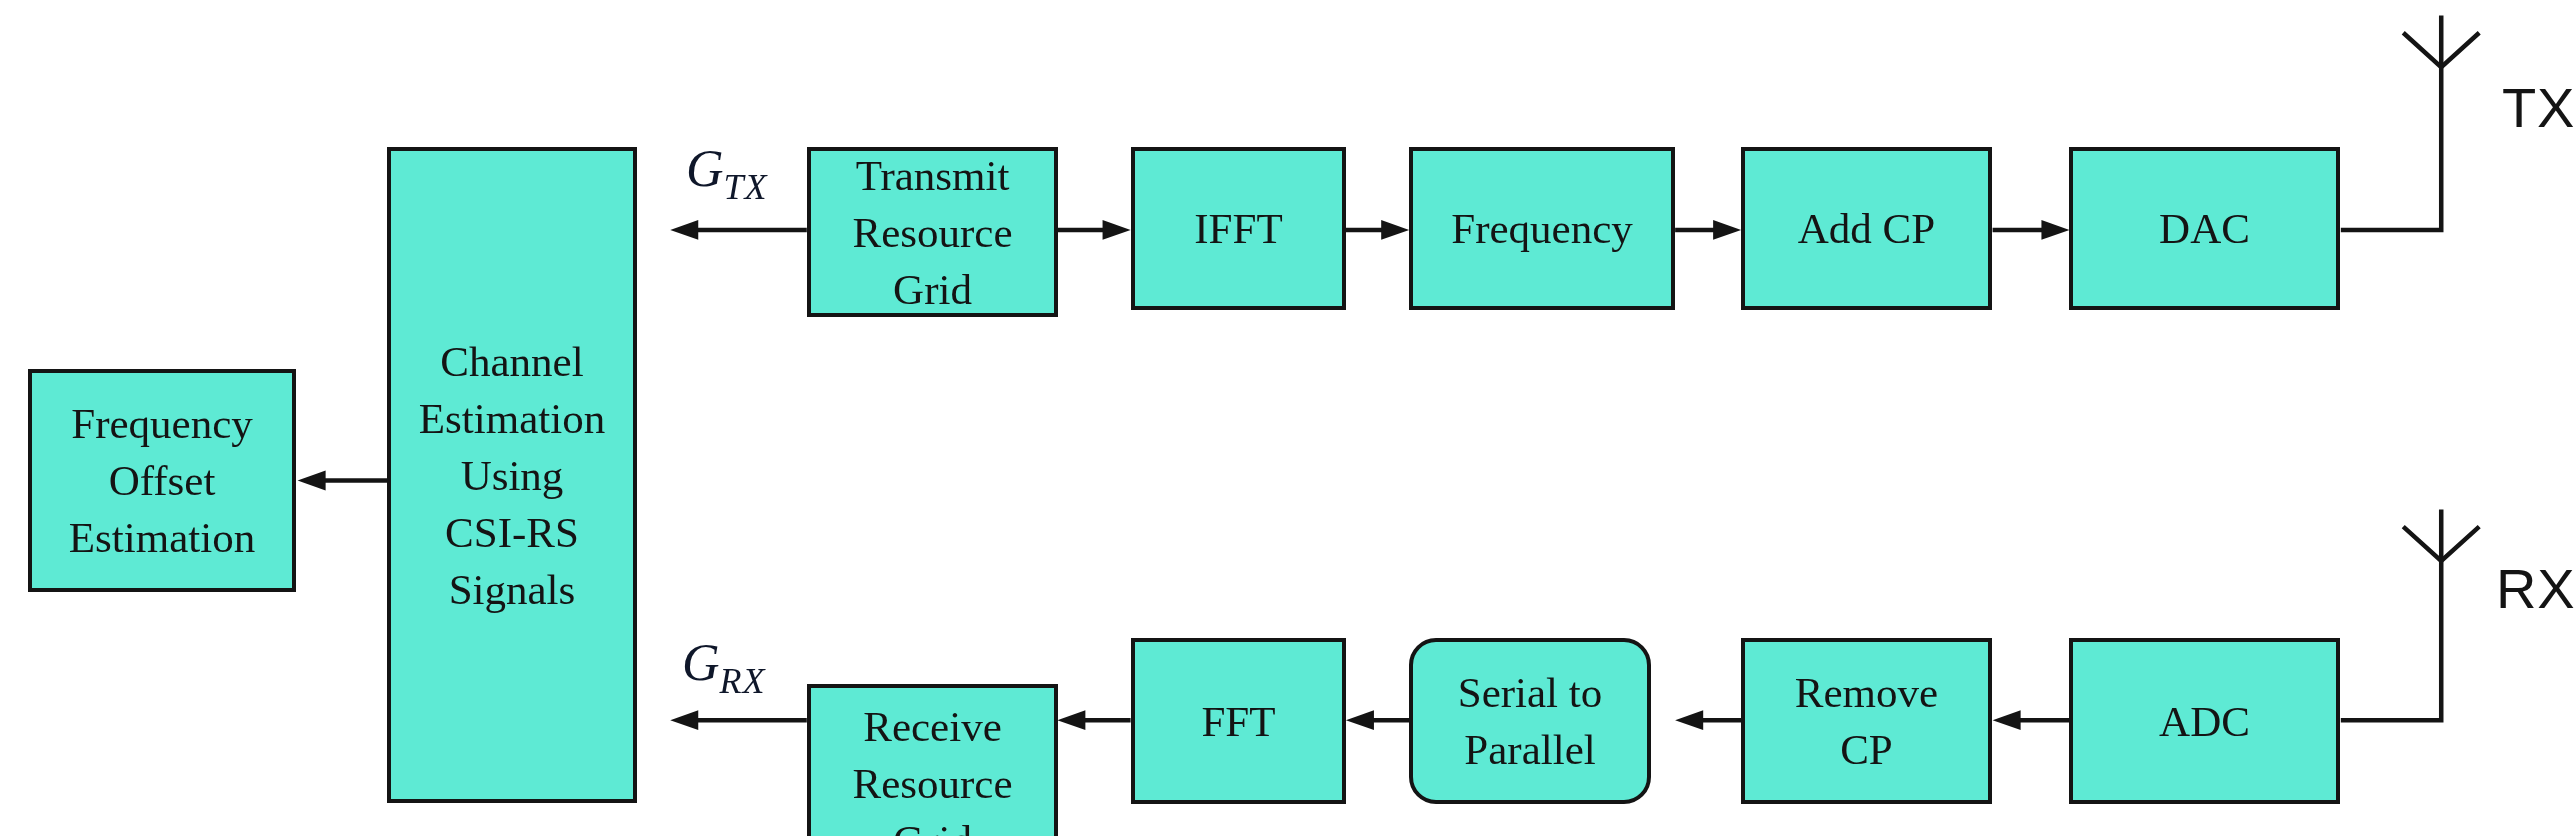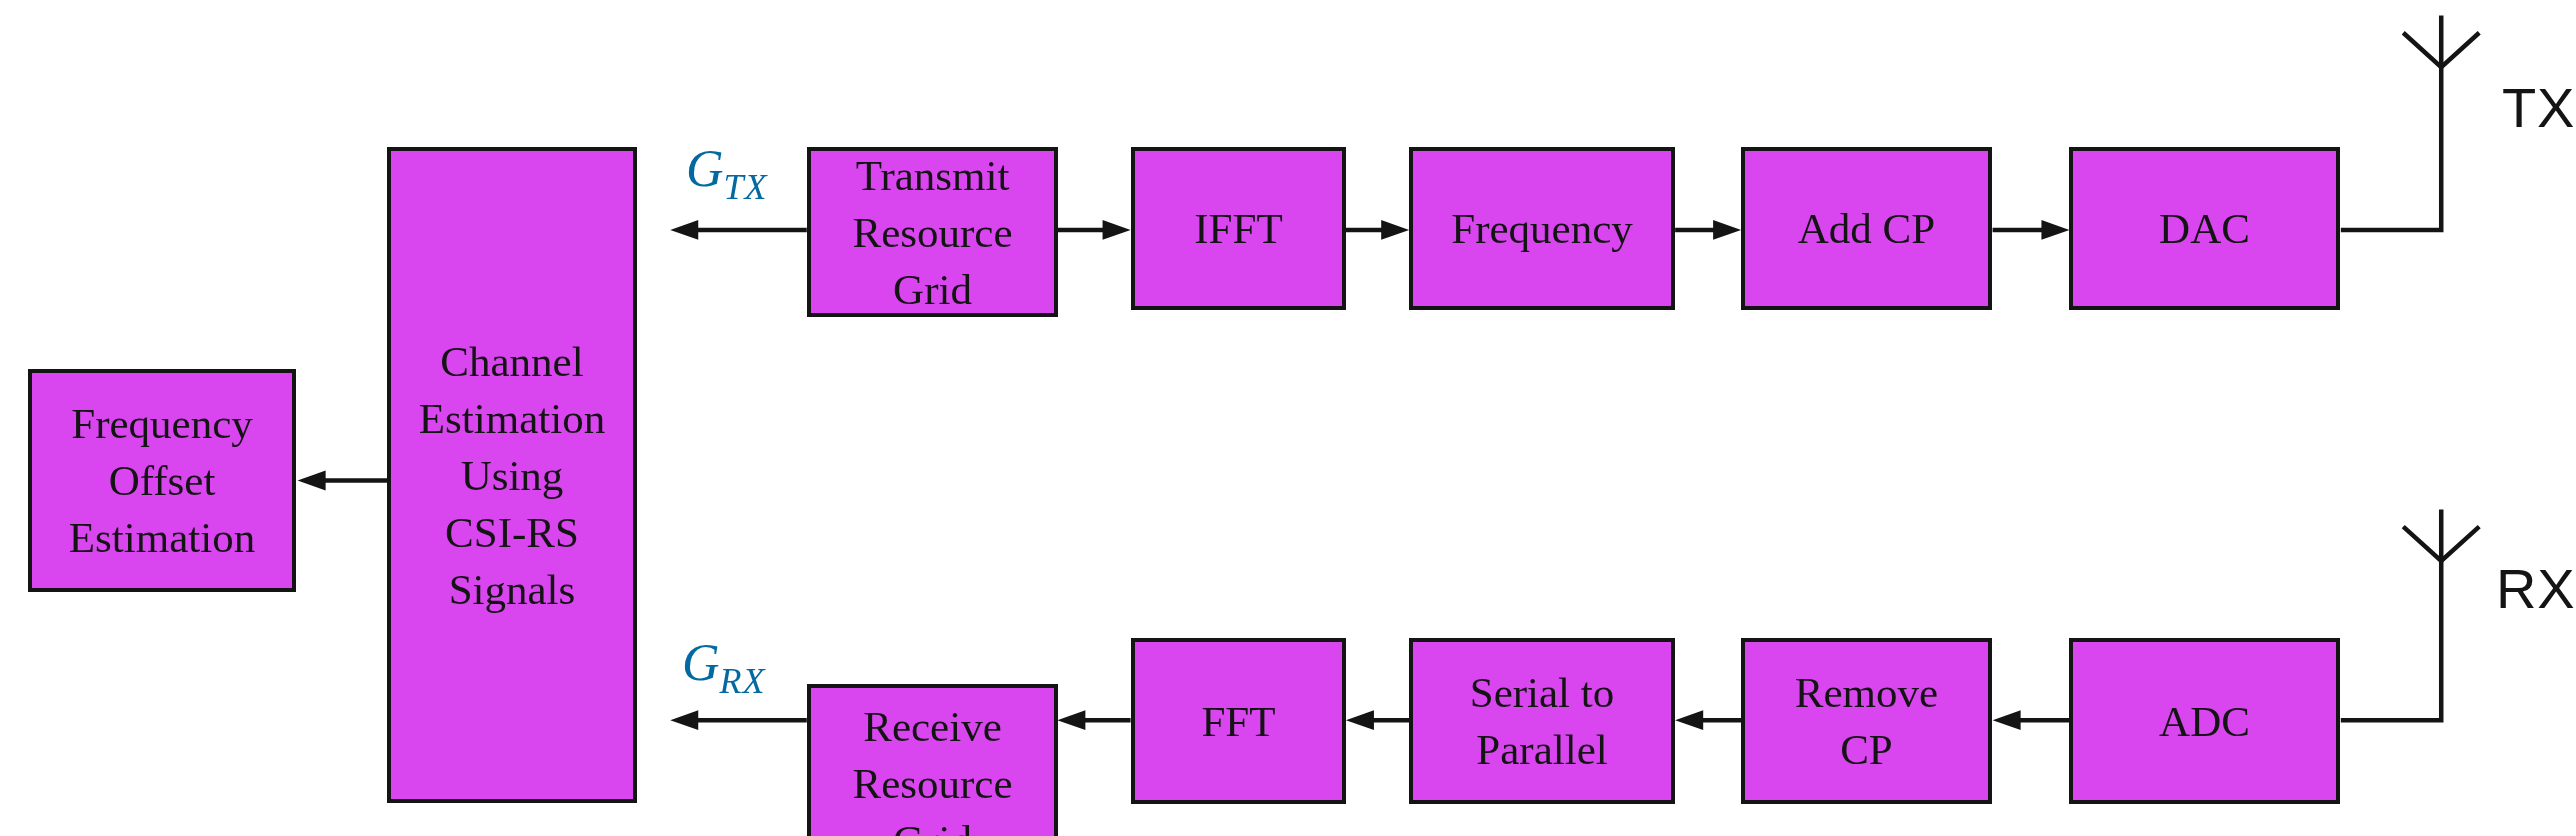--- a/index.html
+++ b/index.html
@@ -20,38 +20,38 @@
     position: absolute;
     left: 0;
     top: 0;
     width: 2576px;
     height: 837px;
   }
   .block {
     position: absolute;
     box-sizing: border-box;
     border: 4.5px solid #141414;
-    background: #d946ef;
+    background: #5eead4;
     display: flex;
     align-items: center;
     justify-content: center;
     text-align: center;
   }
   .block-label {
     white-space: pre-line;
     font-size: 43px;
     line-height: 57px;
     color: #141414;
   }
   .gain-label {
     position: absolute;
     font-style: italic;
     font-size: 52px;
     line-height: 52px;
-    color: #0369a1;
+    color: #0f172a;
     white-space: nowrap;
   }
   .gain-sub {
     font-style: italic;
     font-size: 36px;
     vertical-align: -12.7px;
     letter-spacing: 0.9px;
   }
   .ant-label {
     position: absolute;
@@ -148,21 +148,21 @@
   <div class="block" style="left:807px; top:636px; width:251px; height:198px;margin-top:48px;">
     <span class="block-label">Receive
 Resource
 Grid</span>
   </div>
 
   <div class="block" style="left:1131px; top:638px; width:215px; height:166px;text-align:right;">
     <span class="block-label">FFT</span>
   </div>
 
-  <div class="block" style="left:1409px; top:638px; width:266px; height:166px;">
+  <div class="block" style="left:1409px; top:638px; width:242px; height:166px;border-radius:27px;">
     <span class="block-label">Serial to
 Parallel</span>
   </div>
 
   <div class="block" style="left:1741px; top:638px; width:251px; height:166px;text-align:center;">
     <span class="block-label">Remove
 CP</span>
   </div>
 
   <div class="block" style="left:2069px; top:638px; width:271px; height:166px;">

